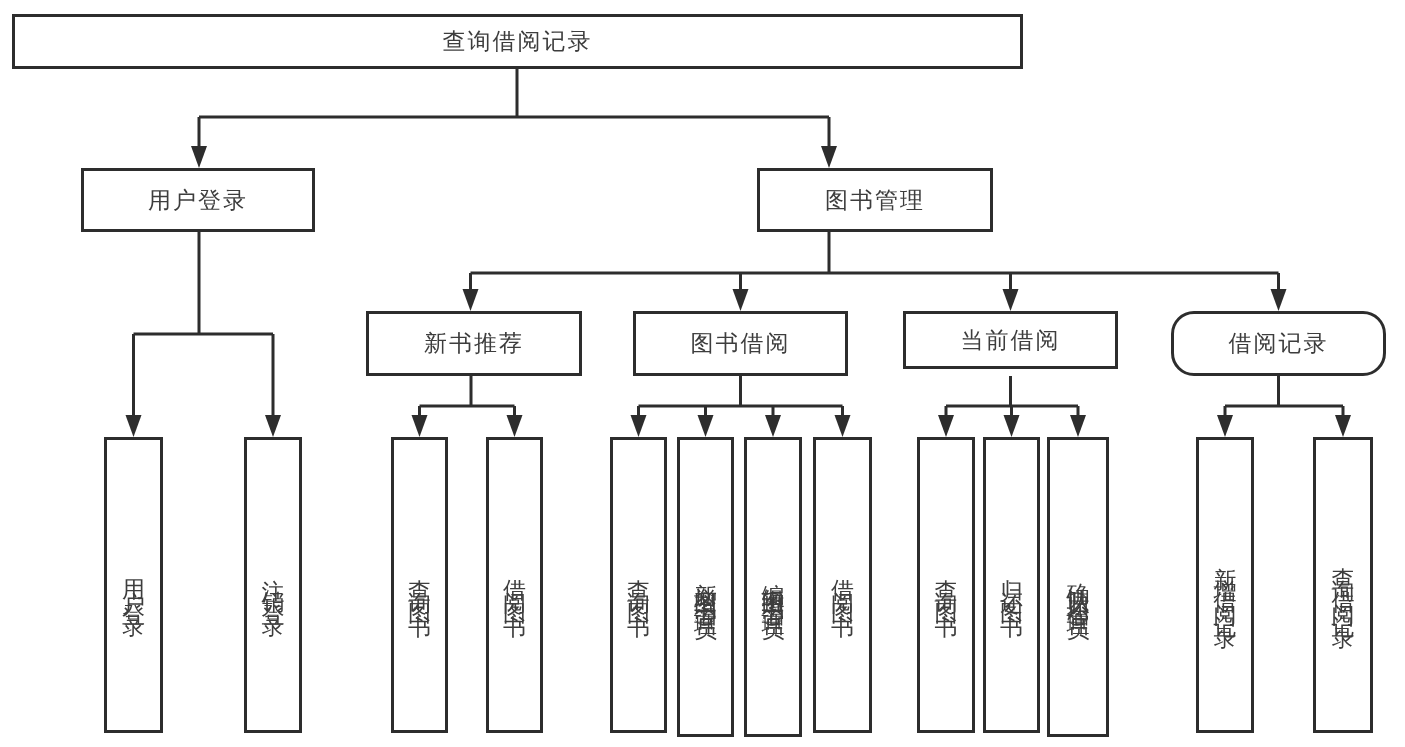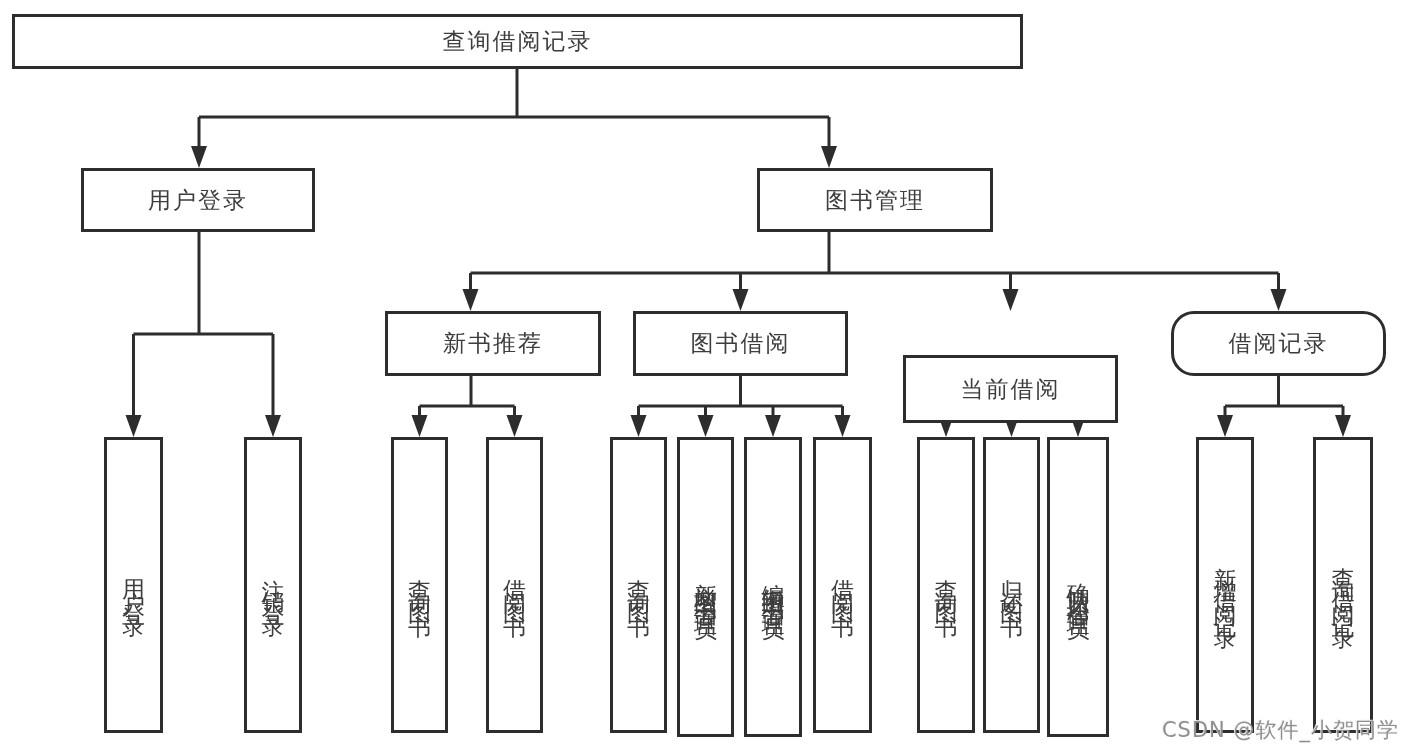--- a/index.html
+++ b/index.html
@@ -90,38 +90,37 @@
     <path class="line" d="M1278.5 376 V406 M1225 406 H1343 M1225 406 V419 M1343 406 V419"></path>
     <path class="arrow" d="M1217 415 L1233 415 L1225 437 Z"></path>
     <path class="arrow" d="M1335 415 L1351 415 L1343 437 Z"></path>
   </svg>
 
   <div class="node h" style="left:12px; top:14px; width:1011px; height:55px;">查询借阅记录</div>
 
   <div class="node h" style="left:81px; top:168px; width:234px; height:64px;">用户登录</div>
   <div class="node h" style="left:711px; top:168px; width:236px; height:64px;margin-left:46px;">图书管理</div>
 
-  <div class="node h" style="left:385px; top:311px; width:216px; height:65px;">新书推荐</div>
+  <div class="node h" style="left:366px; top:311px; width:216px; height:65px;">新书推荐</div>
   <div class="node h" style="left:633px; top:311px; width:215px; height:65px;">图书借阅</div>
-  <div class="node h" style="left:903px; top:311px; width:215px; height:68px;margin-top:44px;">当前借阅</div>
+  <div class="node h" style="left:903px; top:311px; width:215px; height:58px;">当前借阅</div>
   <div class="node h" style="left:1171px; top:311px; width:215px; height:65px;border-radius:23px;">借阅记录</div>
 
   <div class="node v" style="left:104px; top:437px; width:59px; height:296px;">用户登录</div>
   <div class="node v" style="left:244px; top:437px; width:58px; height:296px;">注销登录</div>
 
   <div class="node v" style="left:391px; top:437px; width:57px; height:296px;">查询图书</div>
   <div class="node v" style="left:486px; top:437px; width:57px; height:296px;">借阅图书</div>
 
   <div class="node v" style="left:610px; top:437px; width:57px; height:296px;">查询图书</div>
   <div class="node v tight" style="left:677px; top:437px; width:57px; height:300px;">新增图书（管理员）</div>
   <div class="node v tight" style="left:744px; top:437px; width:58px; height:300px;">编辑图书（管理员）</div>
   <div class="node v" style="left:813px; top:437px; width:59px; height:296px;">借阅图书</div>
 
   <div class="node v" style="left:917px; top:437px; width:58px; height:296px;">查询图书</div>
   <div class="node v" style="left:983px; top:437px; width:57px; height:296px;">归还图书</div>
   <div class="node v tight" style="left:1047px; top:437px; width:62px; height:300px;">确认归还（管理员）</div>
 
   <div class="node v" style="left:1196px; top:437px; width:58px; height:296px;">新增借阅记录</div>
   <div class="node v" style="left:1313px; top:437px; width:60px; height:296px;">查询借阅记录</div>
 
-  <div class="watermark">CSDN @软件_小贺同学</div>
 
 </div>
 
 </body></html>

